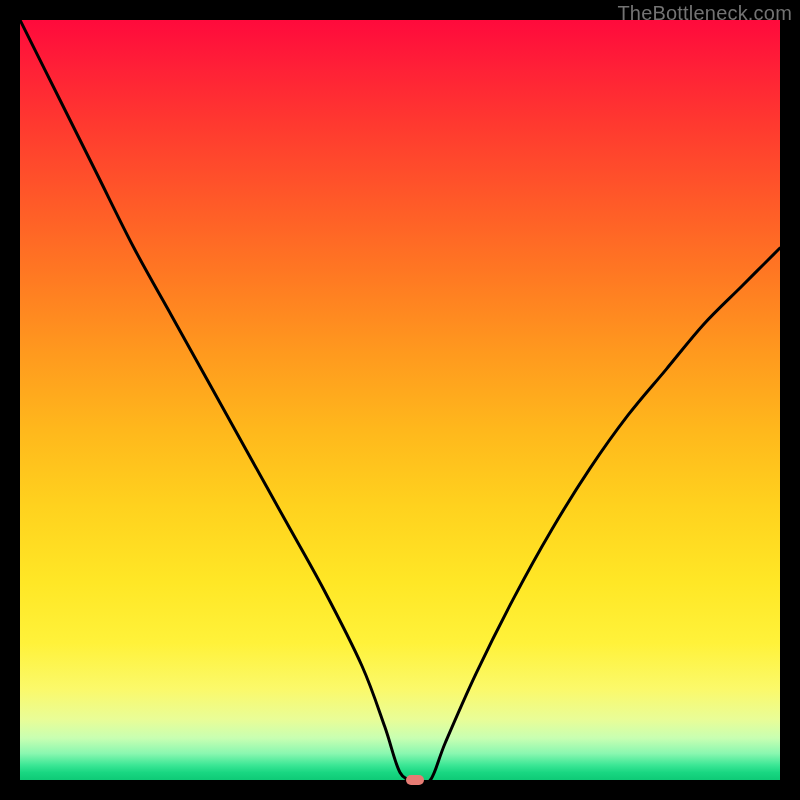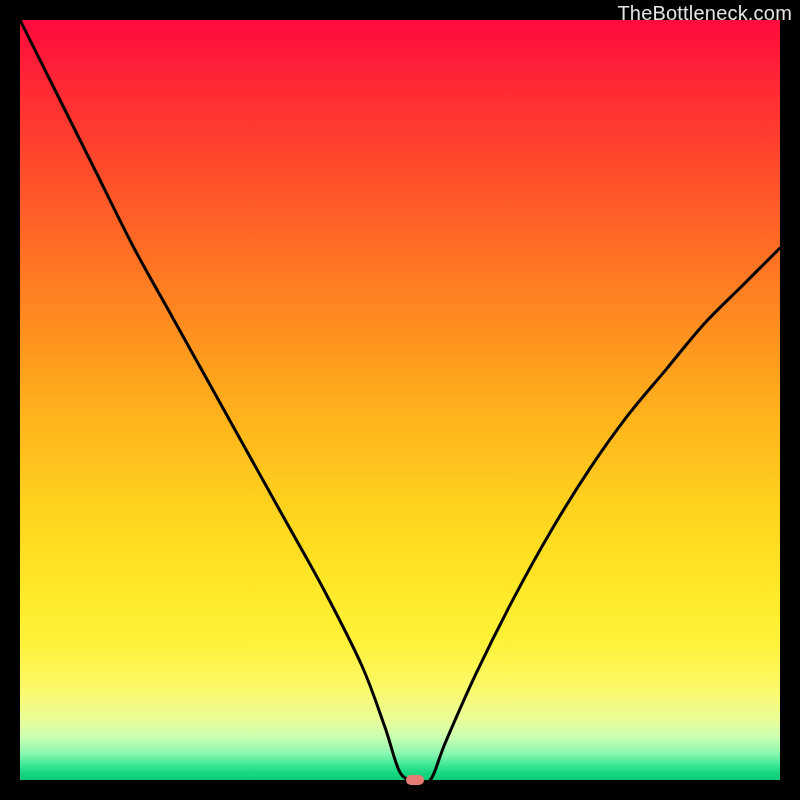--- a/index.html
+++ b/index.html
@@ -55,21 +55,21 @@
     width: 18px;
     height: 10px;
     background: #e77c74;
     border-radius: 5px;
     transform: translate(-50%, -50%);
   }
   .watermark {
     position: absolute;
     top: 2px;
     right: 8px;
-    color: #e5e5e5;
+    color: #737373;
     font-size: 20px;
     letter-spacing: 0.2px;
   }
 </style>
 </head>
 <body>
 
 <div class="frame">
   <div class="watermark">TheBottleneck.com</div>
   <div class="plot">

